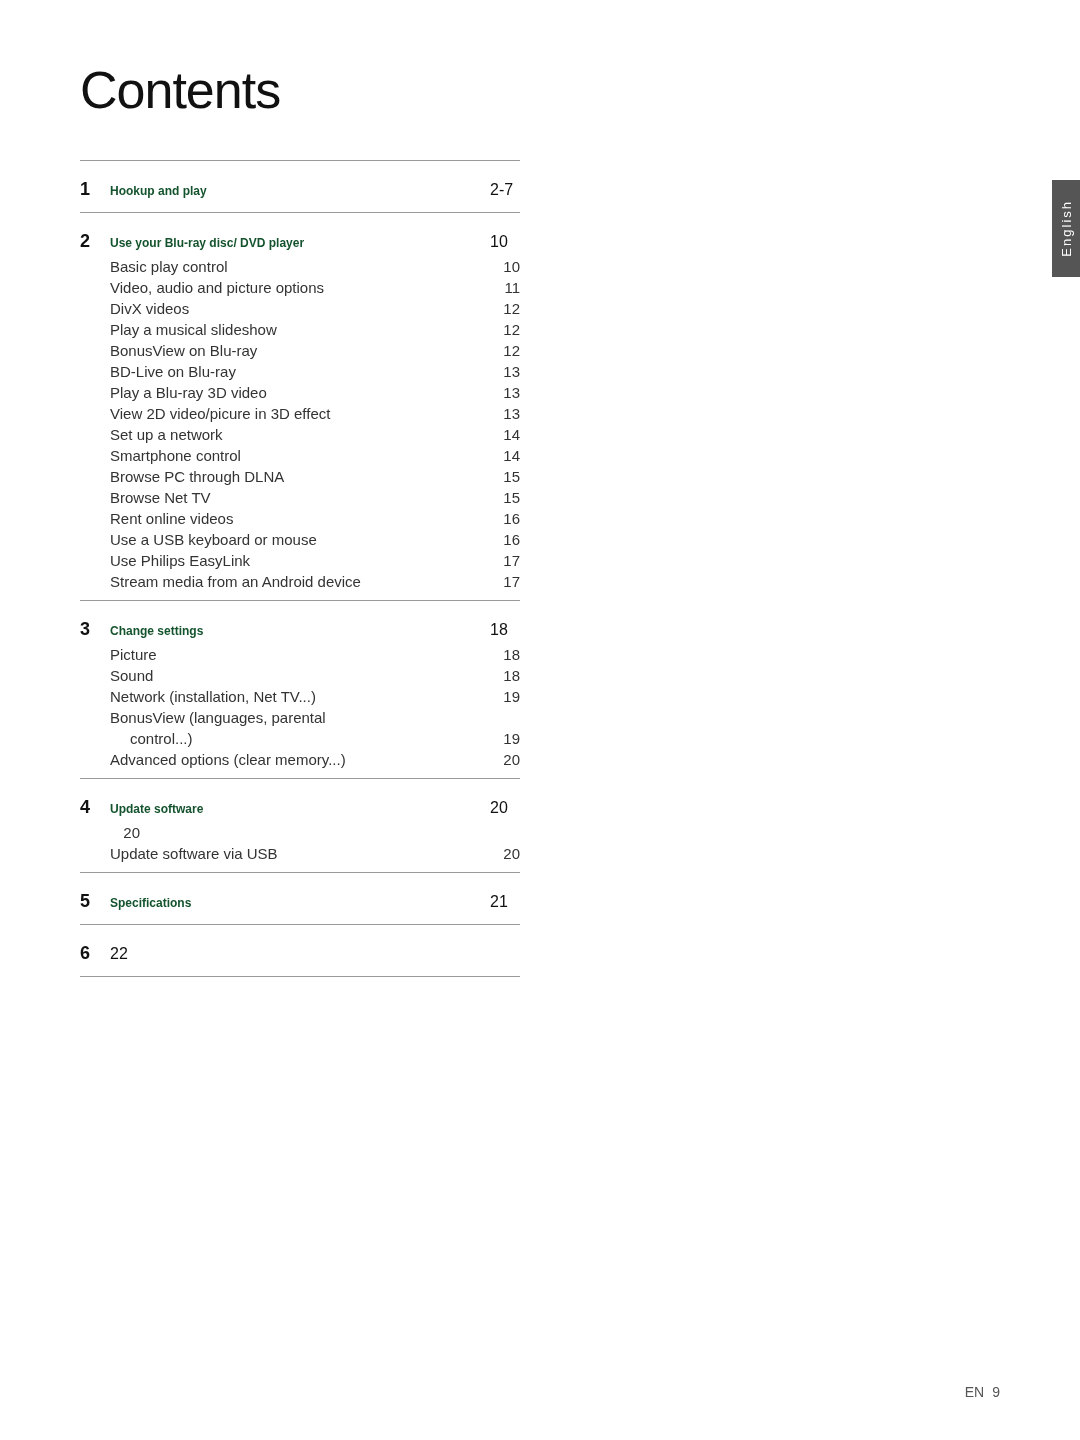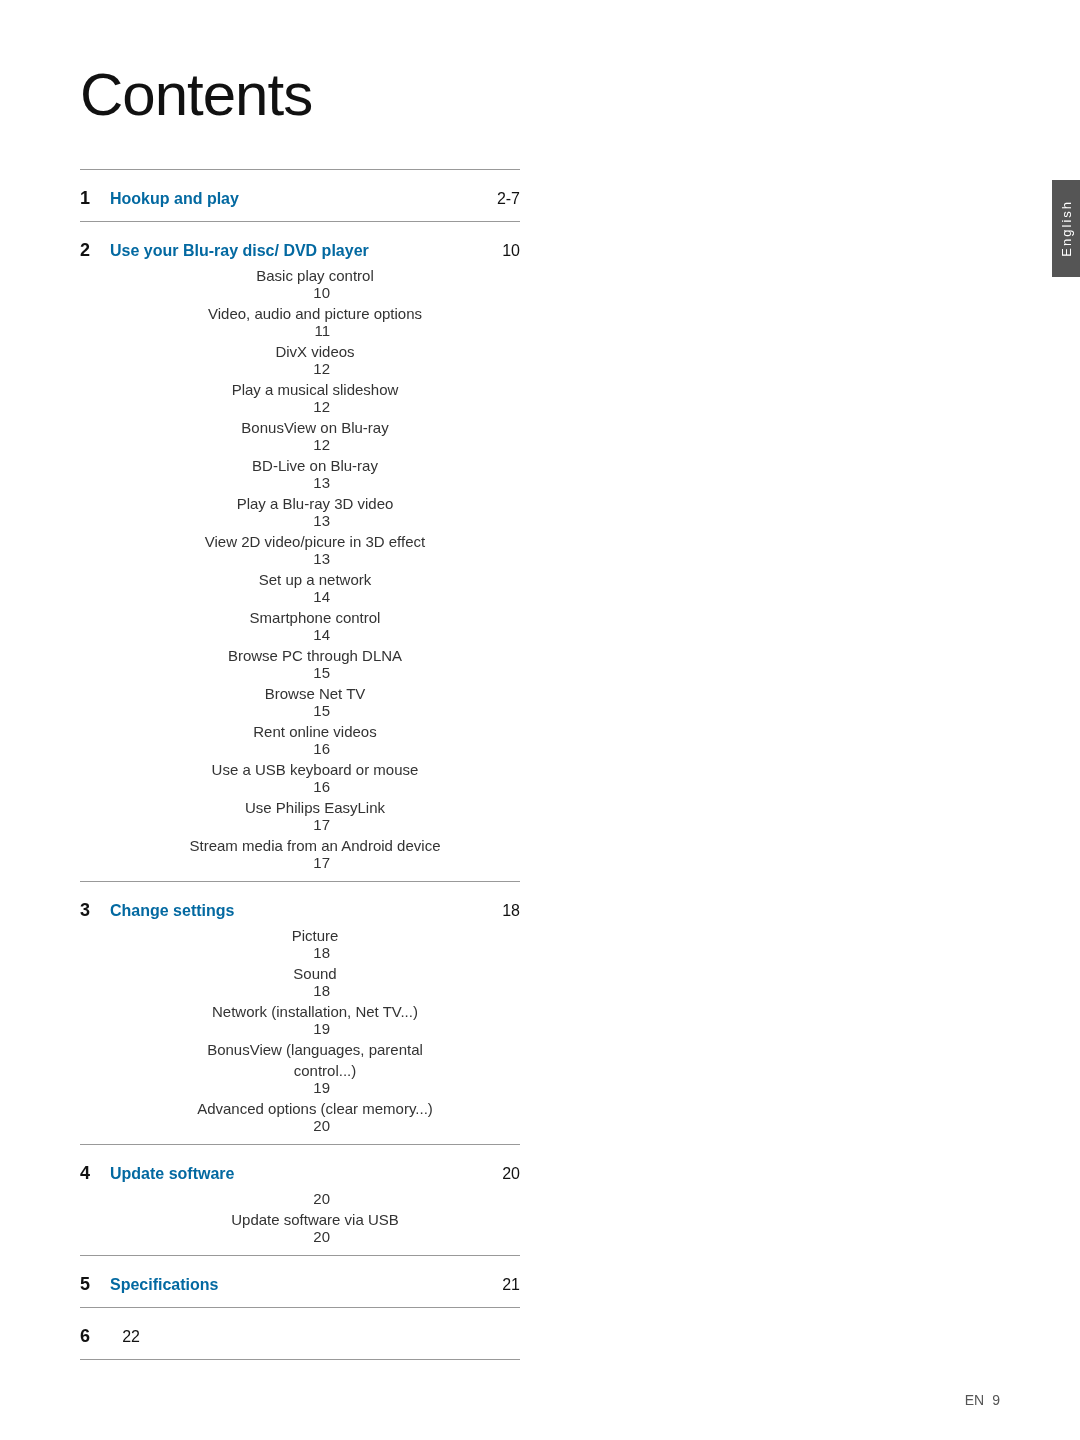--- a/index.html
+++ b/index.html
@@ -19,21 +19,21 @@
       background: #fff;
       position: relative;
     }
 
     .content-area {
       padding: 60px 80px 80px 80px;
       max-width: 600px;
     }
 
     .page-title {
-      font-size: 60px;
+      font-size: 52px;
       font-weight: 300;
       color: #111;
       margin-bottom: 40px;
       letter-spacing: -1px;
     }
 
     .toc-section {
       margin-bottom: 0;
     }
 
@@ -51,43 +51,41 @@
 
     .toc-number {
       font-size: 18px;
       font-weight: 700;
       color: #111;
       width: 30px;
       flex-shrink: 0;
     }
 
     .toc-main-title {
-      font-size: 16px;
+      font-size: 12px;
       font-weight: 700;
-      color: #0369a1;
+      color: #14532d;
       flex: 1;
     }
 
     .toc-page {
       font-size: 16px;
       color: #111;
-      text-align: right;
       min-width: 30px;
     }
 
     .toc-sub-entries {
       padding-left: 30px;
       margin-bottom: 6px;
     }
 
     .toc-sub-entry {
       display: flex;
       align-items: center;
       padding: 2px 0;
-      flex-direction: column;
     }
 
     .toc-sub-title {
       font-size: 15px;
       color: #333;
       flex: 1;
     }
 
     .toc-sub-page {
       font-size: 15px;

